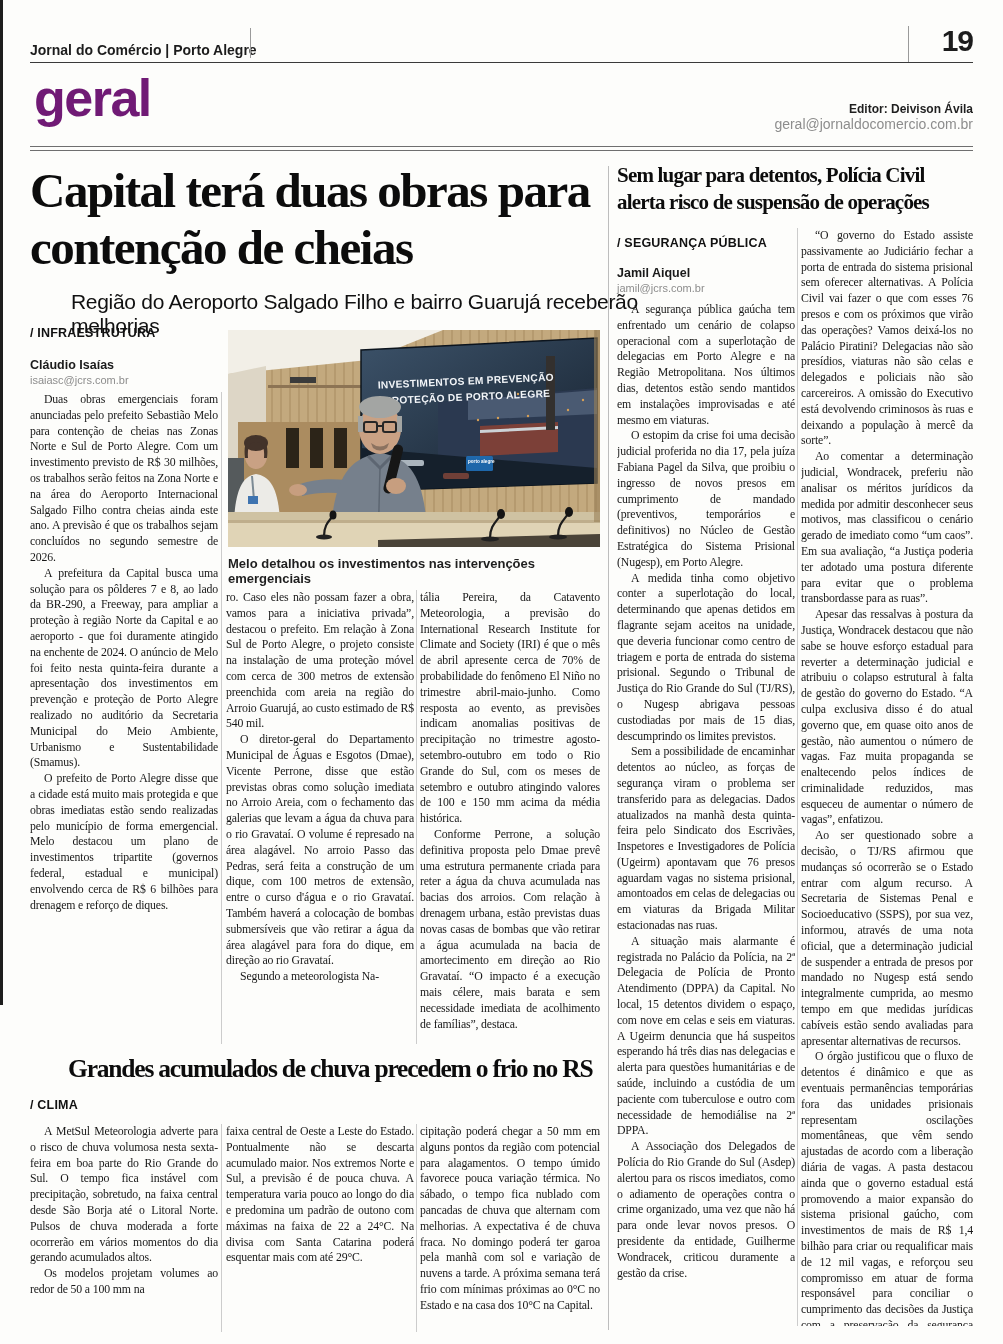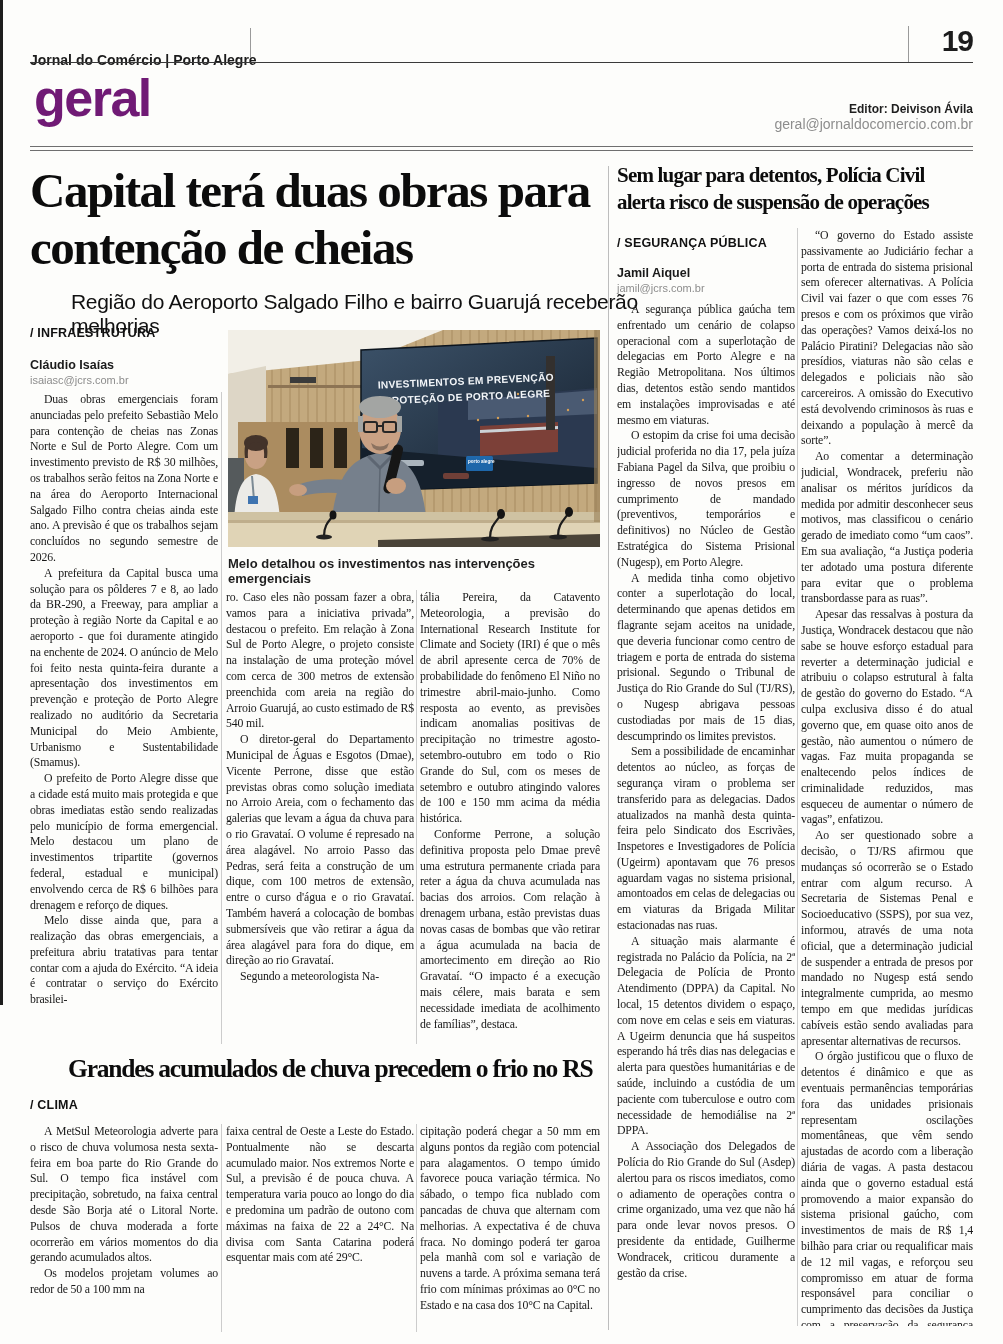--- a/index.html
+++ b/index.html
@@ -39,21 +39,21 @@
   .edge-strip{background:#1d1d1d;}
   .photo-frame{overflow:hidden;background:#c3a97e;}
 </style>
 </head>
 <body>
 
 <div id="page">
 
   <div class="abs edge-strip" style="left:0;top:0;width:3px;height:1005px;"></div>
 
-  <div class="abs masthead" style="left:30px;top:52px;">Jornal do Comércio | Porto Alegre</div>
+  <div class="abs masthead" style="left:30px;top:42px;">Jornal do Comércio | Porto Alegre</div>
   <div class="abs hdr-vrule" style="left:250px;top:28px;height:30px;"></div>
   <div class="abs hdr-vrule" style="left:908px;top:26px;height:36px;"></div>
   <div class="abs pagenum" style="left:914px;top:24px;width:59px;">19</div>
   <div class="abs hdr-rule" style="left:30px;top:62px;width:943px;"></div>
 
   <div class="abs section-logo" style="left:34px;top:72px;color:#701a75;">geral</div>
 
   <div class="abs editor-box" style="left:600px;top:102px;width:373px;">
     <div class="editor-name">Editor: Deivison Ávila</div>
     <div class="editor-mail">geral@jornaldocomercio.com.br</div>
@@ -163,21 +163,20 @@
         <ellipse cx="96" cy="207" rx="8" ry="2.5" fill="#222"></ellipse>
         <rect x="366" y="0" width="6" height="192" fill="#9a8059" opacity="0.6"></rect>
       </svg>
     </div>
     <div class="abs caption" style="left:198px;top:394px;width:372px;">Melo detalhou os investimentos nas intervenções emergenciais</div>
 
     <div class="abs bodycol" style="left:0;top:230px;width:188px;height:652px;">
         <p>Duas obras emergenciais foram anunciadas pelo prefeito Sebastião Melo para contenção de cheias nas Zonas Norte e Sul de Porto Alegre. Com um investimento previsto de R$ 30 milhões, os trabalhos serão feitos na Zona Norte e na área do Aeroporto Internacional Salgado Filho contra cheias ainda este ano. A previsão é que os trabalhos sejam concluídos no segundo semestre de 2026.</p>
         <p>A prefeitura da Capital busca uma solução para os pôlderes 7 e 8, ao lado da BR-290, a Freeway, para ampliar a proteção à região Norte da Capital e ao aeroporto - que foi duramente atingido na enchente de 2024. O anúncio de Melo foi feito nesta quinta-feira durante a apresentação dos investimentos em prevenção e proteção de Porto Alegre realizado no auditório da Secretaria Municipal do Meio Ambiente, Urbanismo e Sustentabilidade (Smamus).</p>
         <p>O prefeito de Porto Alegre disse que a cidade está muito mais protegida e que obras imediatas estão sendo realizadas pelo município de forma emergencial. Melo destacou um plano de investimentos tripartite (governos federal, estadual e municipal) envolvendo cerca de R$ 6 bilhões para drenagem e reforço de diques.</p>
-        <p>Melo disse ainda que, para a realização das obras emergenciais, a prefeitura abriu tratativas para tentar contar com a ajuda do Exército. “A ideia é contratar o serviço do Exército brasilei-</p>
       </div>
     <div class="abs vrule" style="left:191px;top:230px;height:652px;"></div>
     <div class="abs bodycol cont" style="left:196px;top:428px;width:188px;height:454px;">
         <p>ro. Caso eles não possam fazer a obra, vamos para a iniciativa privada”, destacou o prefeito. Em relação à Zona Sul de Porto Alegre, o projeto consiste na instalação de uma proteção móvel com cerca de 300 metros de extensão preenchida com areia na região do Arroio Guarujá, ao custo estimado de R$ 540 mil.</p>
         <p>O diretor-geral do Departamento Municipal de Águas e Esgotos (Dmae), Vicente Perrone, disse que estão previstas obras como solução imediata no Arroio Areia, com o fechamento das galerias que levam a água da chuva para o rio Gravataí. O volume é represado na área alagável. No arroio Passo das Pedras, será feita a construção de um dique, com 100 metros de extensão, entre o curso d'água e o rio Gravataí. Também haverá a colocação de bombas submersíveis que vão retirar a água da área alagável para fora do dique, em direção ao rio Gravataí.</p>
         <p>Segundo a meteorologista Na-</p>
       </div>
     <div class="abs vrule" style="left:386px;top:428px;height:454px;"></div>
     <div class="abs bodycol cont" style="left:390px;top:428px;width:180px;height:454px;">
         <p>tália Pereira, da Catavento Meteorologia, a previsão do International Research Institute for Climate and Society (IRI) é que o mês de abril apresente cerca de 70% de probabilidade do fenômeno El Niño no trimestre abril-maio-junho. Como resposta ao evento, as previsões indicam anomalias positivas de precipitação no trimestre agosto-setembro-outubro em todo o Rio Grande do Sul, com os meses de setembro e outubro atingindo valores de 100 e 150 mm acima da média histórica.</p>

